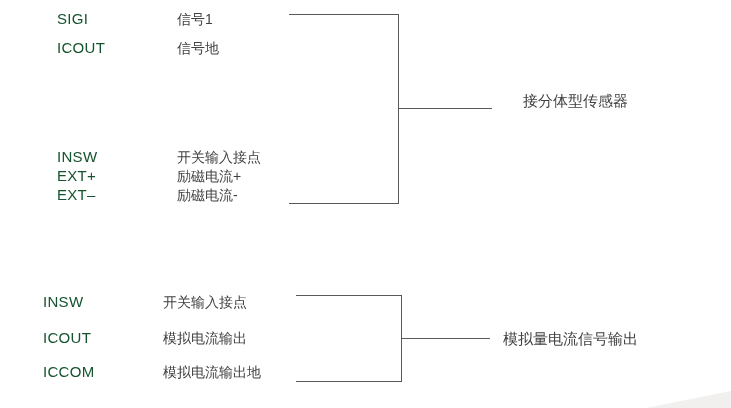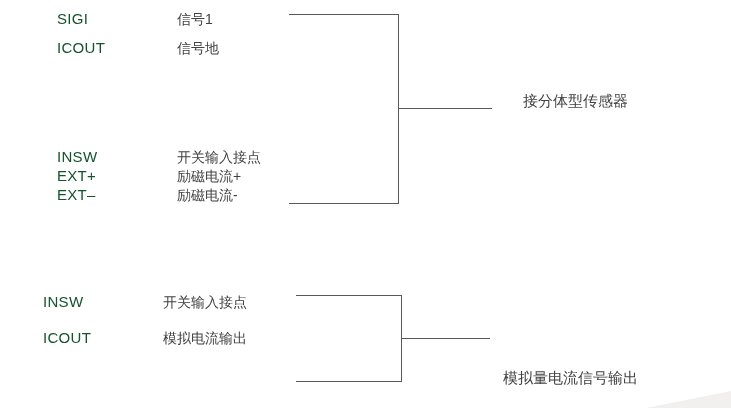--- a/index.html
+++ b/index.html
@@ -53,21 +53,21 @@
   .tick-bottom { left: 402px; top: 338px; width: 88px; }
 
   .group-label {
     position: absolute;
     font-size: 15px;
     line-height: 18px;
     color: #414141;
     white-space: nowrap;
   }
   .group-label-top    { left: 523px; top: 92px; text-align: right; }
-  .group-label-bottom { left: 503px; top: 330px; margin-top: 39px; }
+  .group-label-bottom { left: 503px; top: 330px; }
 
   .corner-wedge {
     position: absolute;
     right: 0;
     bottom: 0;
     width: 85px;
     height: 17px;
     background: #f1f0ee;
     clip-path: polygon(0 100%, 100% 0, 100% 100%);
   }
@@ -103,20 +103,24 @@
   <div class="group-label group-label-top">接分体型传感器</div>
 
   <div class="row bottom-row" style="top:295px">
     <span class="pin">INSW</span>
     <span class="desc">开关输入接点</span>
   </div>
   <div class="row bottom-row" style="top:331px">
     <span class="pin">ICOUT</span>
     <span class="desc">模拟电流输出</span>
   </div>
+  <div class="row bottom-row" style="top:365px">
+    <span class="pin">ICCOM</span>
+    <span class="desc">模拟电流输出地</span>
+  </div>
 
   <div class="bracket bracket-bottom"></div>
   <div class="tick tick-bottom"></div>
   <div class="group-label group-label-bottom">模拟量电流信号输出</div>
 
   <div class="corner-wedge"></div>
 
 </div>
 
 </body></html>

